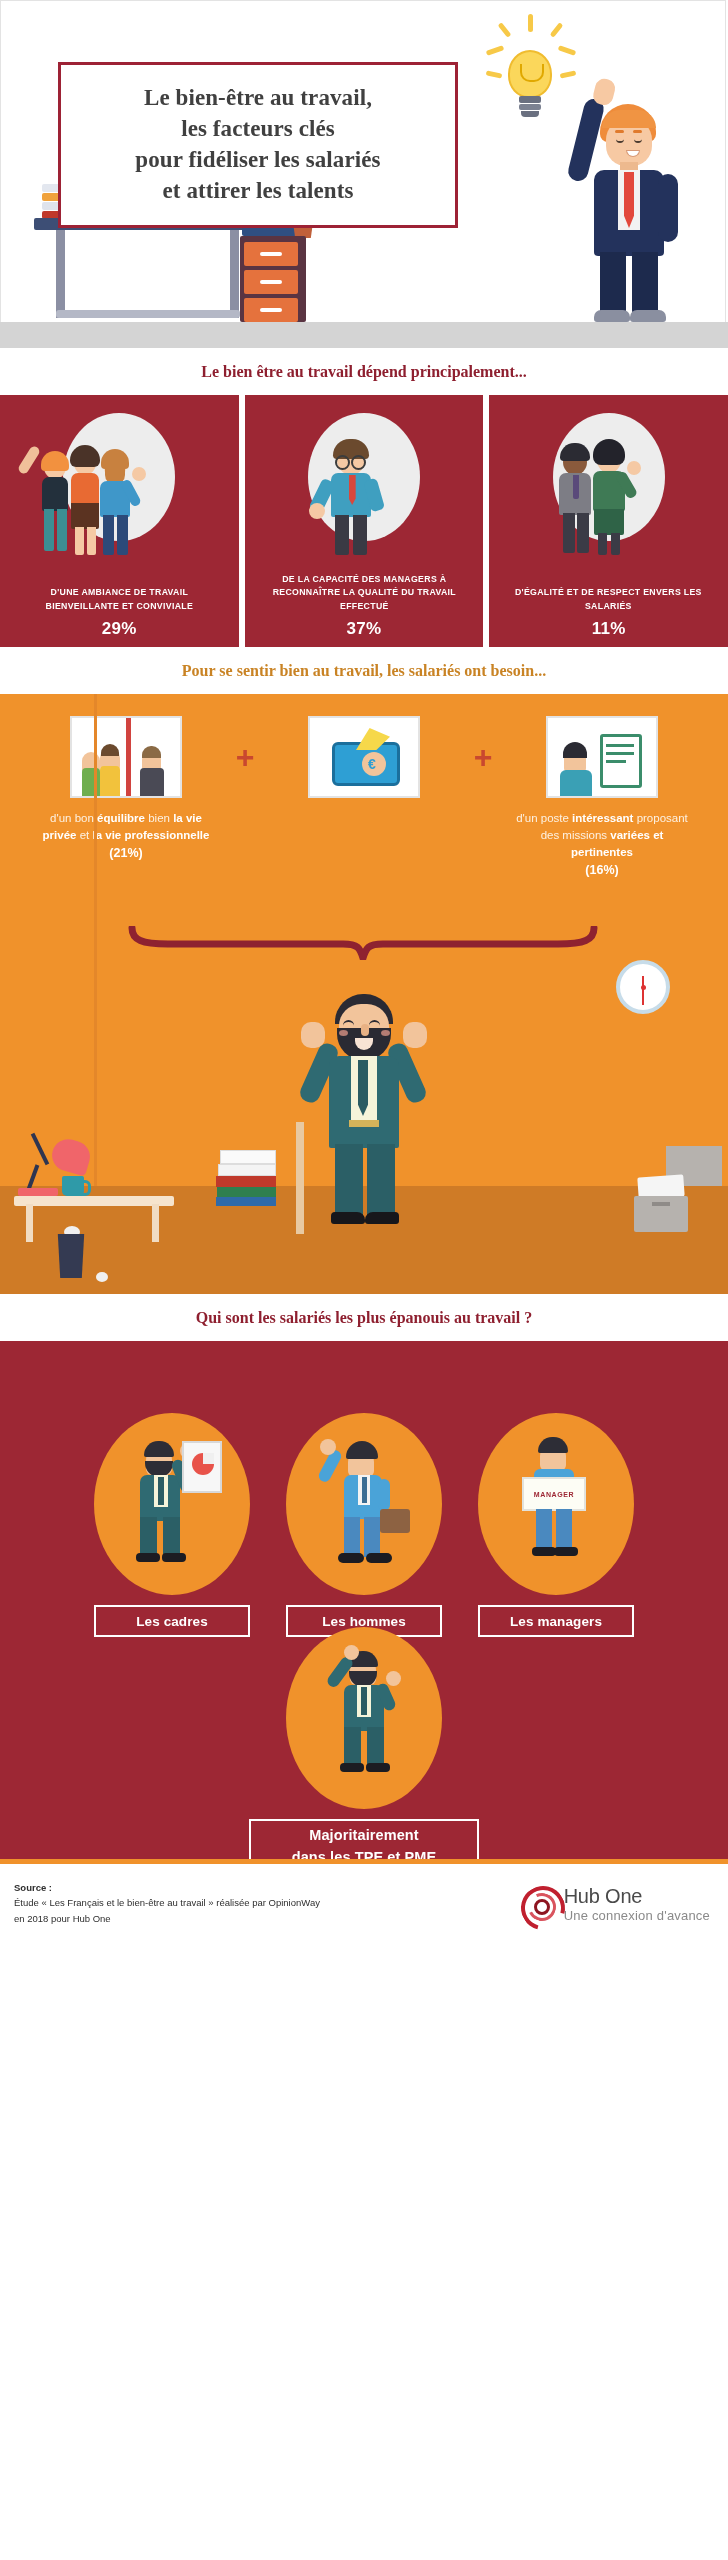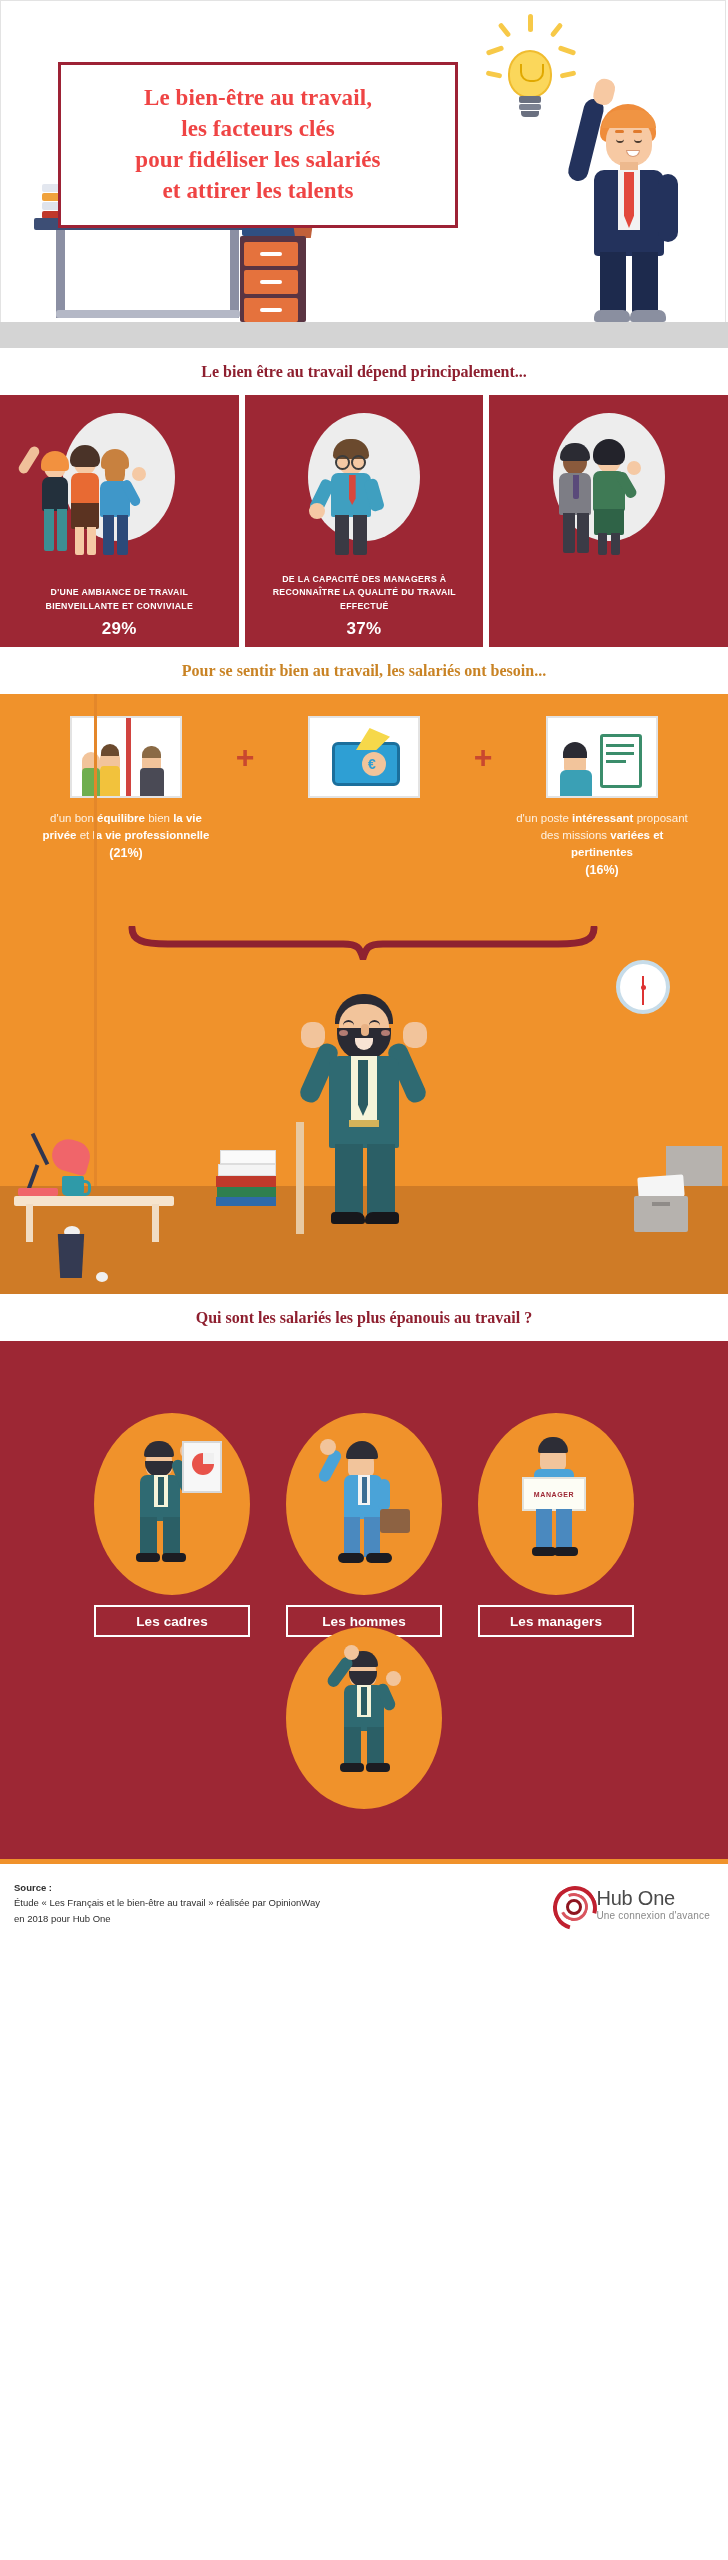--- a/index.html
+++ b/index.html
@@ -14,21 +14,21 @@
   
   .hero{position:relative;width:728px;height:348px;background:#ffffff;overflow:hidden;}
   .hero-floor{position:absolute;left:0;bottom:0;width:728px;height:26px;background:#d4d4d4;}
   .hero-frame{position:absolute;left:0;top:0;width:726px;height:346px;border:1px solid #e3e3e3;box-sizing:border-box;}
   .title-box{
     position:absolute;left:58px;top:62px;width:400px;height:166px;
     border:3px solid #9d2235;box-sizing:border-box;background:#fff;
     display:flex;align-items:center;justify-content:center;
   }
   .title-box h1{
-    margin:0;color:#ef4444;font-family:"Liberation Serif",serif;
+    margin:0;color:#404040;font-family:"Liberation Serif",serif;
     font-size:23px;line-height:1.34;font-weight:700;text-align:center;letter-spacing:.1px;
   }
 
   
   .bulb{position:absolute;left:472px;top:14px;width:112px;height:120px;}
   .bulb .ray{position:absolute;background:#f7c948;border-radius:4px;}
   .bulb-glass{
     position:absolute;left:36px;top:36px;width:44px;height:48px;background:#fbd75b;
     border-radius:50% 50% 46% 46%;border:2px solid #f0bc2f;box-sizing:border-box;
   }
@@ -199,21 +199,21 @@
   
   .orange-bar{width:728px;height:5px;background:#f0922b;}
   .footer{position:relative;width:728px;height:90px;background:#fff;}
   .src{position:absolute;left:14px;top:16px;color:#2f2f2f;font-size:9.5px;line-height:1.62;}
   .src b{font-weight:700;font-size:9.5px;}
   .logo{position:absolute;right:18px;top:22px;display:flex;align-items:center;gap:7px;}
   .logo-mark{width:36px;height:36px;position:relative;}
   .logo-ring{position:absolute;border-radius:50%;border-style:solid;border-color:#c0202f;}
   .logo-txt{line-height:1;}
   .logo-name{color:#4a4a4a;font-size:20px;font-weight:400;letter-spacing:-.2px;}
-  .logo-sub{color:#8a8a8a;font-size:10px;letter-spacing:.2px;margin-top:3px;}
+  .logo-sub{color:#8a8a8a;font-size:13px;letter-spacing:.2px;margin-top:3px;}
 </style>
 </head>
 <body>
 
 <div class="page">
 
   <div class="hero">
     <div class="hero-frame"></div>
     <div class="hero-floor"></div>
 
@@ -382,20 +382,24 @@
         <div class="p" style="left:100px;top:44px;width:52px;height:116px;">
           <span class="head" style="left:8px;top:8px;width:24px;height:26px;background:#f5c9a4;"></span>
           <span class="head" style="left:4px;top:0;width:32px;height:26px;background:#23232b;border-radius:16px 16px 8px 8px;"></span>
           <span class="body" style="left:4px;top:32px;width:32px;height:40px;background:#3f7a55;"></span>
           <span class="arm" style="left:32px;top:32px;width:11px;height:28px;background:#3f7a55;transform:rotate(-30deg);"></span>
           <span class="head" style="left:38px;top:22px;width:14px;height:14px;background:#f5c9a4;"></span>
           <span class="leg" style="left:5px;top:70px;width:30px;height:26px;background:#2f6347;"></span>
           <span class="leg" style="left:9px;top:94px;width:9px;height:22px;background:#3b3b46;"></span>
           <span class="leg" style="left:22px;top:94px;width:9px;height:22px;background:#3b3b46;"></span>
         </div>
+      </div>
+      <div class="card-txt">
+        <div class="card-label">D'ÉGALITÉ ET DE RESPECT ENVERS LES SALARIÉS</div>
+        <div class="card-pct">11%</div>
       </div>
     </div>
   </div>
 
   <div class="sec-head orange">Pour se sentir bien au travail, les salariés ont besoin...</div>
 
   <div class="orange-sec">
 
     <div class="needs-row">
       <div class="need">
@@ -584,20 +588,24 @@
         <span style="position:absolute;left:75px;top:60px;width:6px;height:28px;background:#2b5c63;"></span>
         <span style="position:absolute;left:48px;top:28px;width:12px;height:34px;background:#2f6a72;border-radius:6px;transform:rotate(36deg);"></span>
         <span style="position:absolute;left:58px;top:18px;width:15px;height:15px;border-radius:50%;background:#f2c49b;"></span>
         <span style="position:absolute;left:94px;top:56px;width:12px;height:28px;background:#2f6a72;border-radius:6px;transform:rotate(-24deg);"></span>
         <span style="position:absolute;left:100px;top:44px;width:15px;height:15px;border-radius:50%;background:#f2c49b;"></span>
         <span style="position:absolute;left:58px;top:100px;width:17px;height:40px;background:#2b5f66;"></span>
         <span style="position:absolute;left:81px;top:100px;width:17px;height:40px;background:#2b5f66;"></span>
         <span style="position:absolute;left:54px;top:136px;width:24px;height:9px;background:#1c1c22;border-radius:4px;"></span>
         <span style="position:absolute;left:80px;top:136px;width:24px;height:9px;background:#1c1c22;border-radius:4px;"></span>
       </div>
+      <div class="cap">
+        <span>Majoritairement</span>
+        <span>dans les TPE et PME</span>
+      </div>
     </div>
   </div>
 
   <div class="orange-bar"></div>
   <div class="footer">
     <div class="src">
       <b>Source :</b><br>
       <span>Étude « Les Français et le bien-être au travail » réalisée par OpinionWay</span><br>
       <span>en 2018 pour Hub One</span>
     </div>

